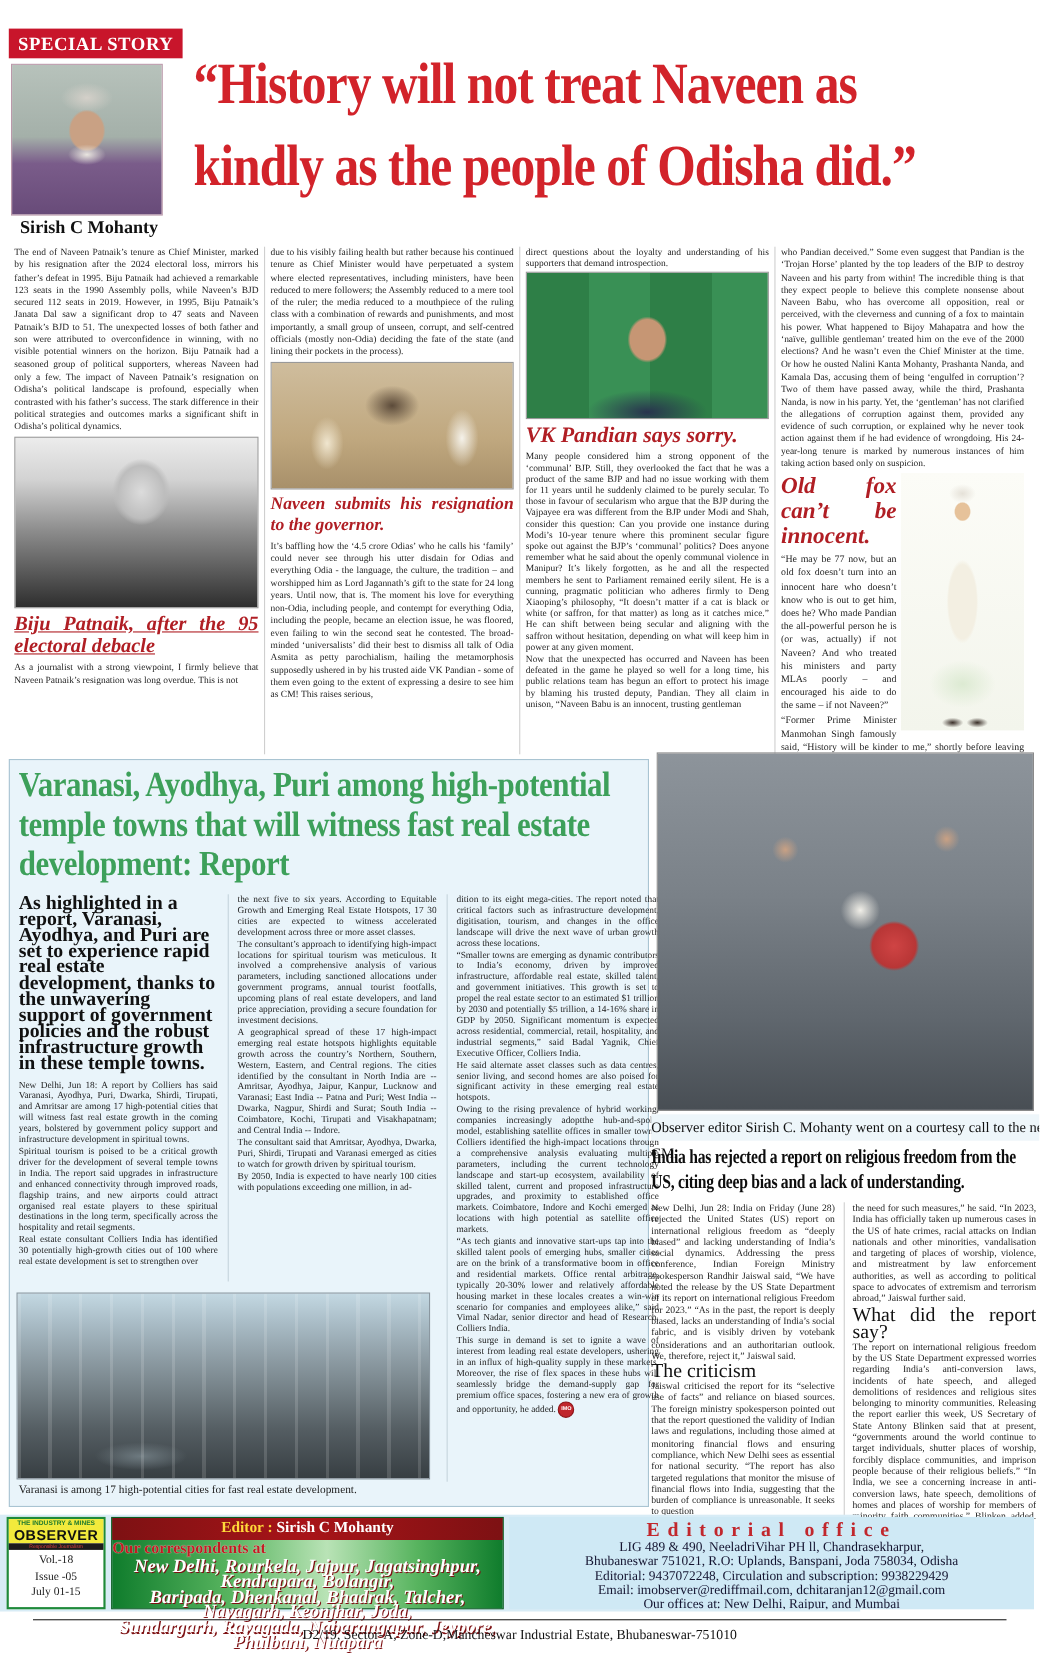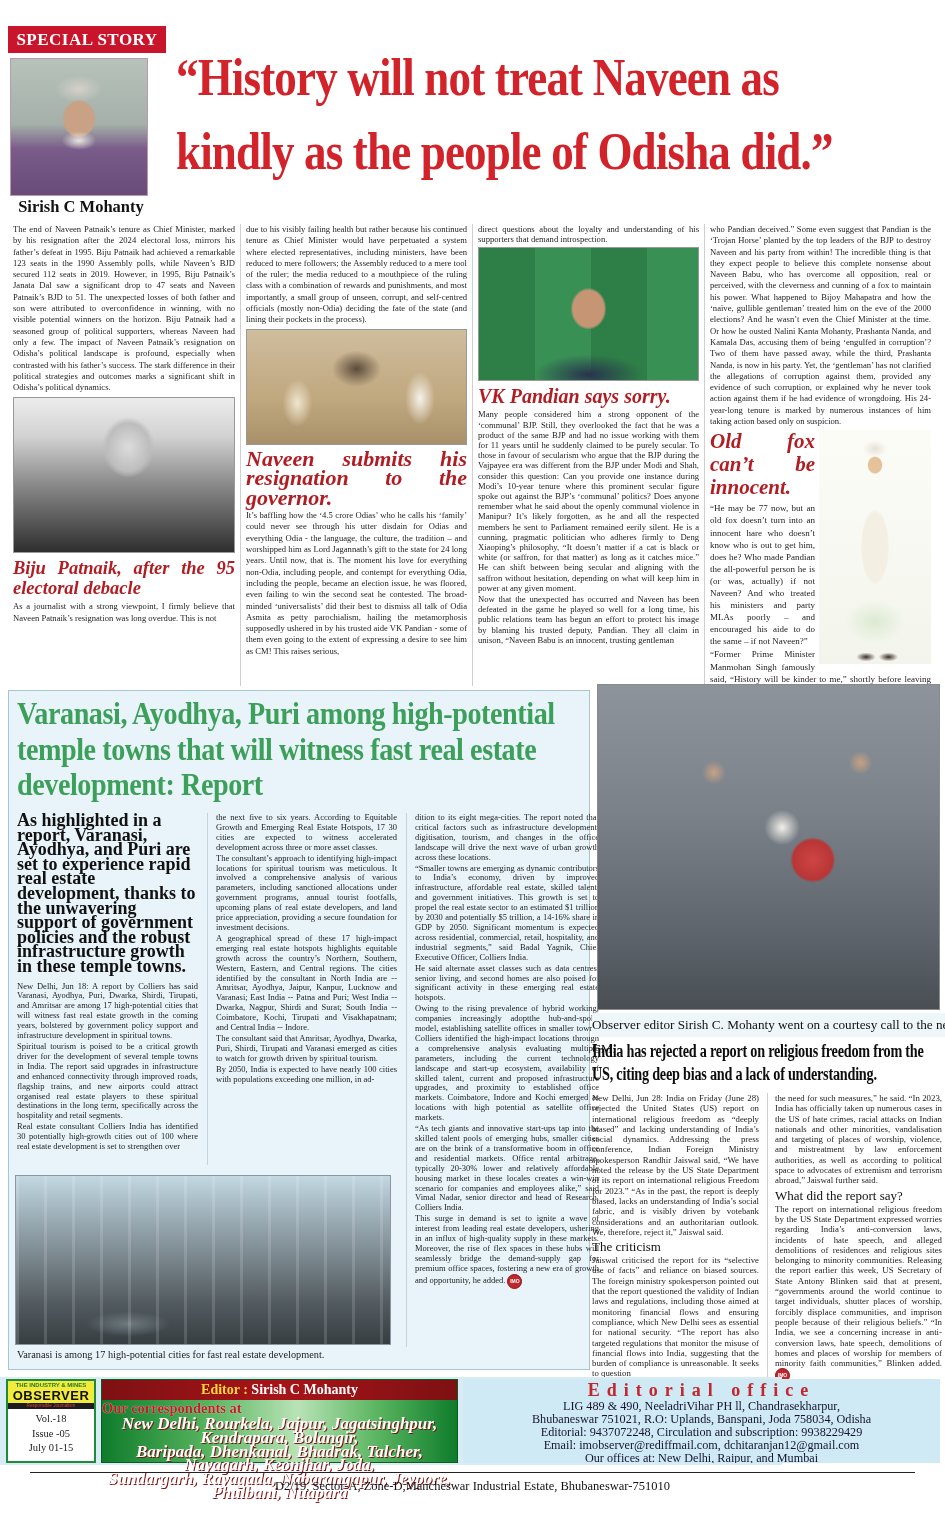--- a/index.html
+++ b/index.html
@@ -19,22 +19,22 @@
       linear-gradient(180deg,#b7c2bb 0%,#a4b0a9 48%,#7a5c8a 66%,#684b79 100%);}
   .byline{left:0px;top:197px;width:162px;text-align:center;font-weight:bold;font-size:16.5px;color:#111;}
   .headline{left:176px;top:40px;width:900px;transform:scaleX(0.85);transform-origin:left top;
     color:#d2232a;font-weight:bold;font-size:53px;line-height:74px;letter-spacing:-1px;white-space:nowrap;}
 
   
   .s1cols{left:8px;top:224px;width:930px;height:462px;display:flex;overflow:hidden;}
   .s1col{width:232px;padding:0 5px;font-size:8.6px;line-height:11.3px;text-align:justify;box-sizing:border-box;}
   .s1col + .s1col{border-left:1px solid #cfcfcf;}
   .sechead{font-weight:bold;font-style:italic;color:#b01e24;}
-  .h-biju{font-size:18.5px;line-height:20px;margin:5px 0 3px 0;}
-  .h-resign{font-size:22px;line-height:19.5px;margin:4px 0 3px 0;}
+  .h-biju{font-size:18.5px;line-height:20px;margin:5px 0 3px 0;text-decoration:underline;}
+  .h-resign{font-size:16px;line-height:19.5px;margin:4px 0 3px 0;}
   .h-pandian{font-size:20px;line-height:22px;margin:4px 0 2px 0;}
   .h-fox{font-size:21px;line-height:23px;margin:2px 0 3px 0;}
   .col3-body{font-size:8.6px;line-height:10.2px;}
   .ph{width:100%;border:1px solid #999;box-sizing:border-box;}
   .biju-ph{height:156px;margin-top:4px;background:
       radial-gradient(ellipse 42px 48px at 52% 32%, #dcdcdc 0%, #bdbdbd 50%, transparent 63%),
       linear-gradient(180deg,#ececec 0%,#d2d2d2 25%,#8c8c8c 55%,#2e2e2e 100%);}
   .resign-ph{height:116px;margin:3px 0;background:
       radial-gradient(ellipse 25px 40px at 23% 64%, #f0e6cf 0%, transparent 60%),
       radial-gradient(ellipse 25px 44px at 79% 60%, #f5f2ea 0%, transparent 60%),
@@ -82,21 +82,21 @@
       radial-gradient(circle 17px at 77% 24%, #c9a184 0%, transparent 70%),
       linear-gradient(180deg,#8d949b 0%,#7a8188 40%,#5f666d 75%,#484e54 100%);}
   .cm-caption{left:592px;top:1013px;width:390px;height:24px;background:#eef6fa;
     font-size:13.2px;line-height:24px;color:#111;}
   .s3{left:592px;top:1040px;width:350px;height:348px;overflow:hidden;}
   .s3head{width:443px;transform:scaleX(0.79);transform-origin:left top;
     font-weight:bold;font-size:18px;line-height:22.5px;color:#0d0d0d;letter-spacing:-0.3px;}
   .s3cols{display:flex;gap:8px;margin-top:8px;}
   .s3c{width:171px;height:288px;font-size:8.8px;line-height:10.3px;text-align:justify;overflow:hidden;}
   .s3c + .s3c{border-left:1px solid #cfcfcf;padding-left:7px;}
-  .s3sub{font-size:13px;line-height:15px;margin:2px 0 1px 0;font-weight:normal;color:#111;}
+  .s3sub{font-size:18px;line-height:15px;margin:2px 0 1px 0;font-weight:normal;color:#111;}
 
   
   .f-strip{left:0;top:1377px;width:782px;height:88px;background:#d8ecf6;}
   .logo-box{position:absolute;left:6px;top:2px;width:90px;height:84px;border:2px solid #1f8a3a;
     background:#fff;box-sizing:border-box;font-family:"Liberation Sans",sans-serif;}
   .logo-top{background:#f2ea3c;text-align:center;}
   .logo-tim{color:#1f7a2e;font-size:6px;font-weight:bold;line-height:7px;padding-top:1px;}
   .logo-obs{font-size:13px;font-weight:bold;color:#101010;line-height:14px;letter-spacing:0.5px;}
   .logo-tag{background:#1c1c1c;color:#e04040;font-size:4.6px;line-height:6px;text-align:center;}
   .logo-meta{font-family:"Liberation Serif",serif;font-size:10.5px;line-height:14.5px;

